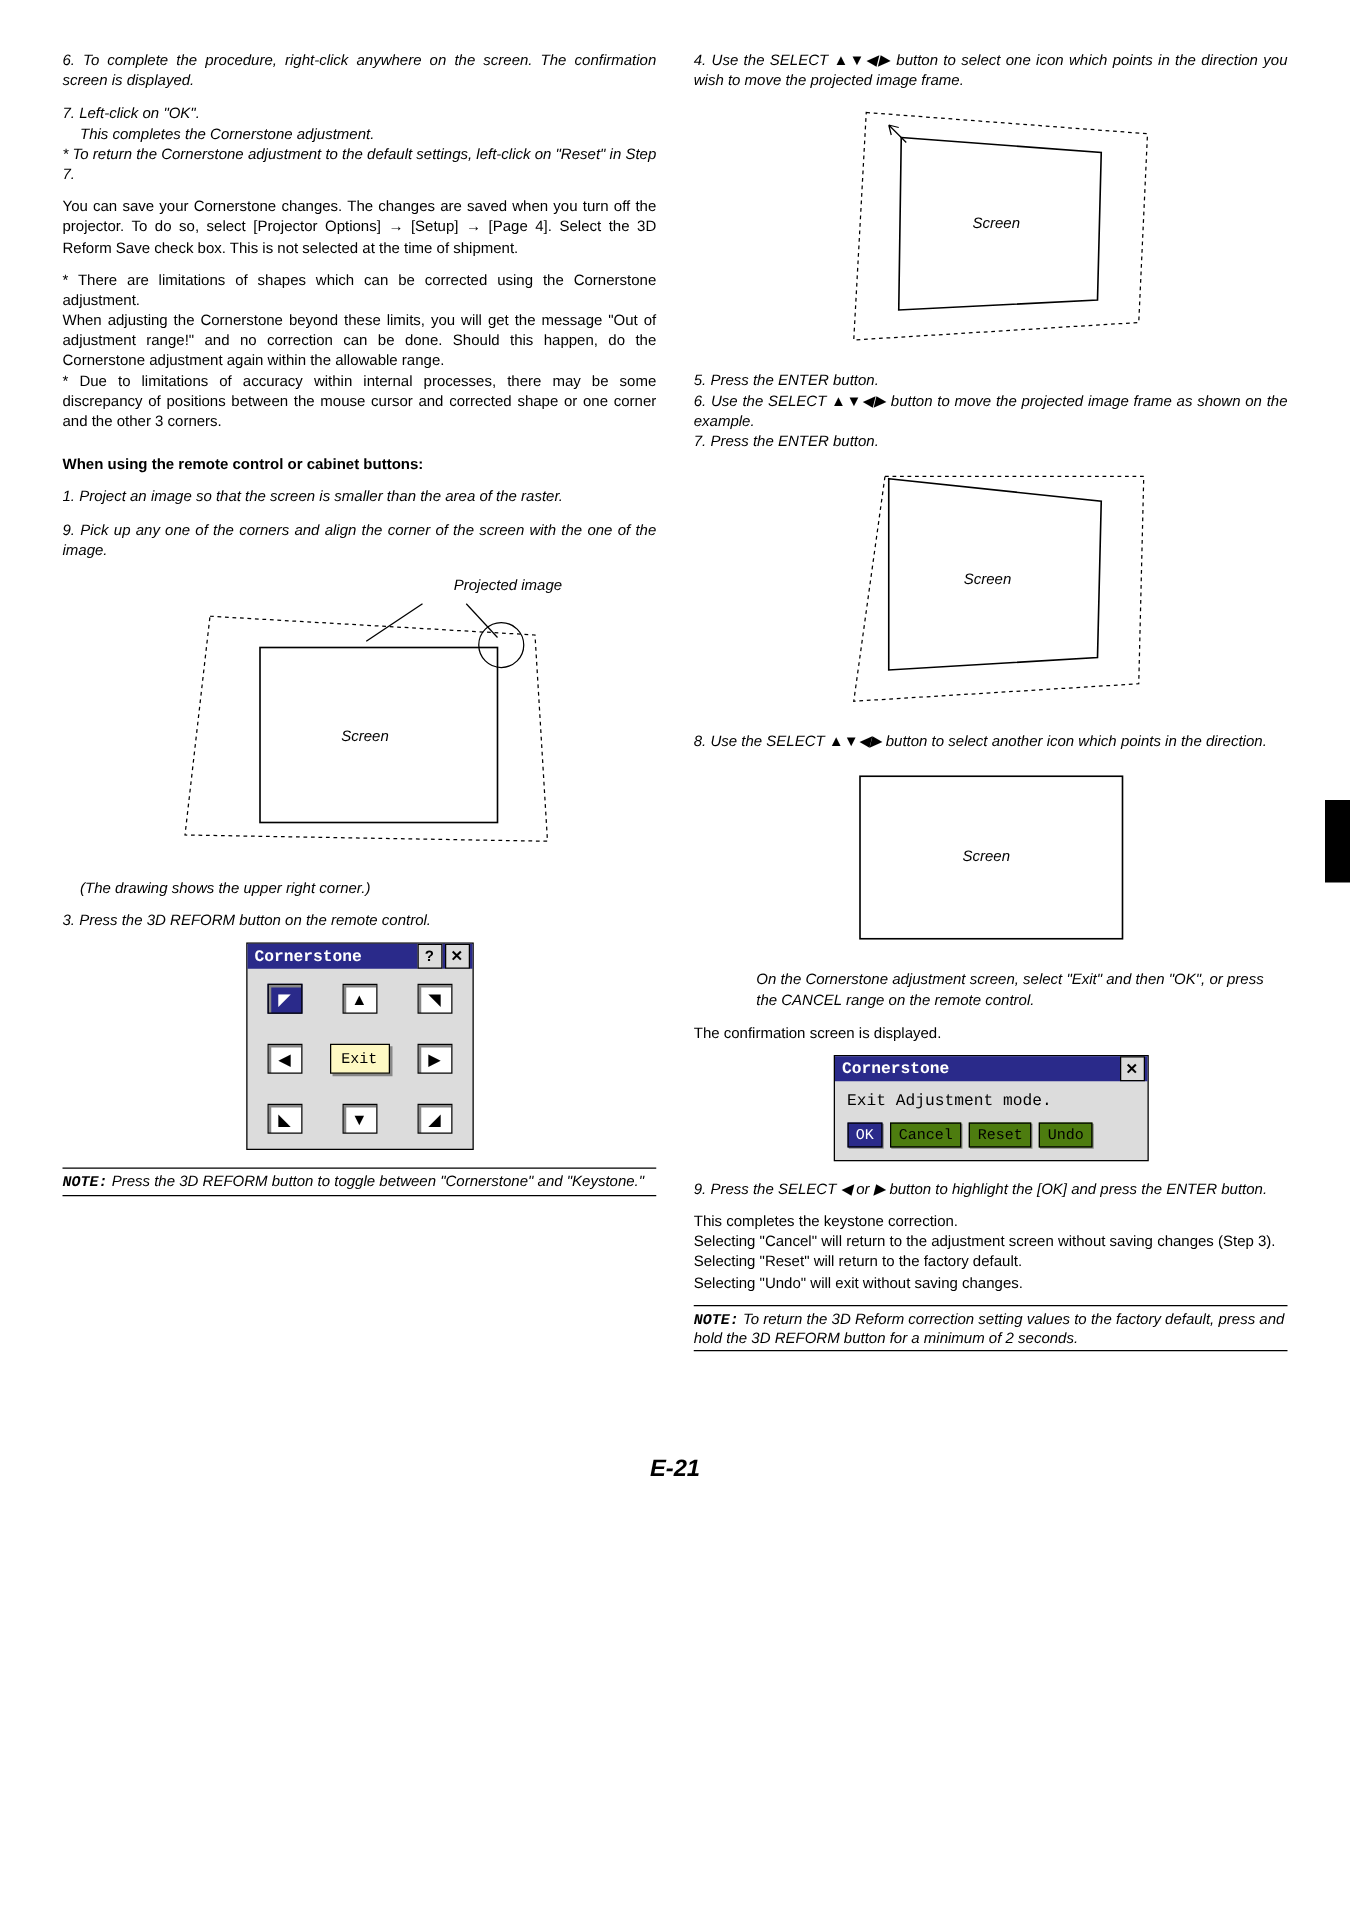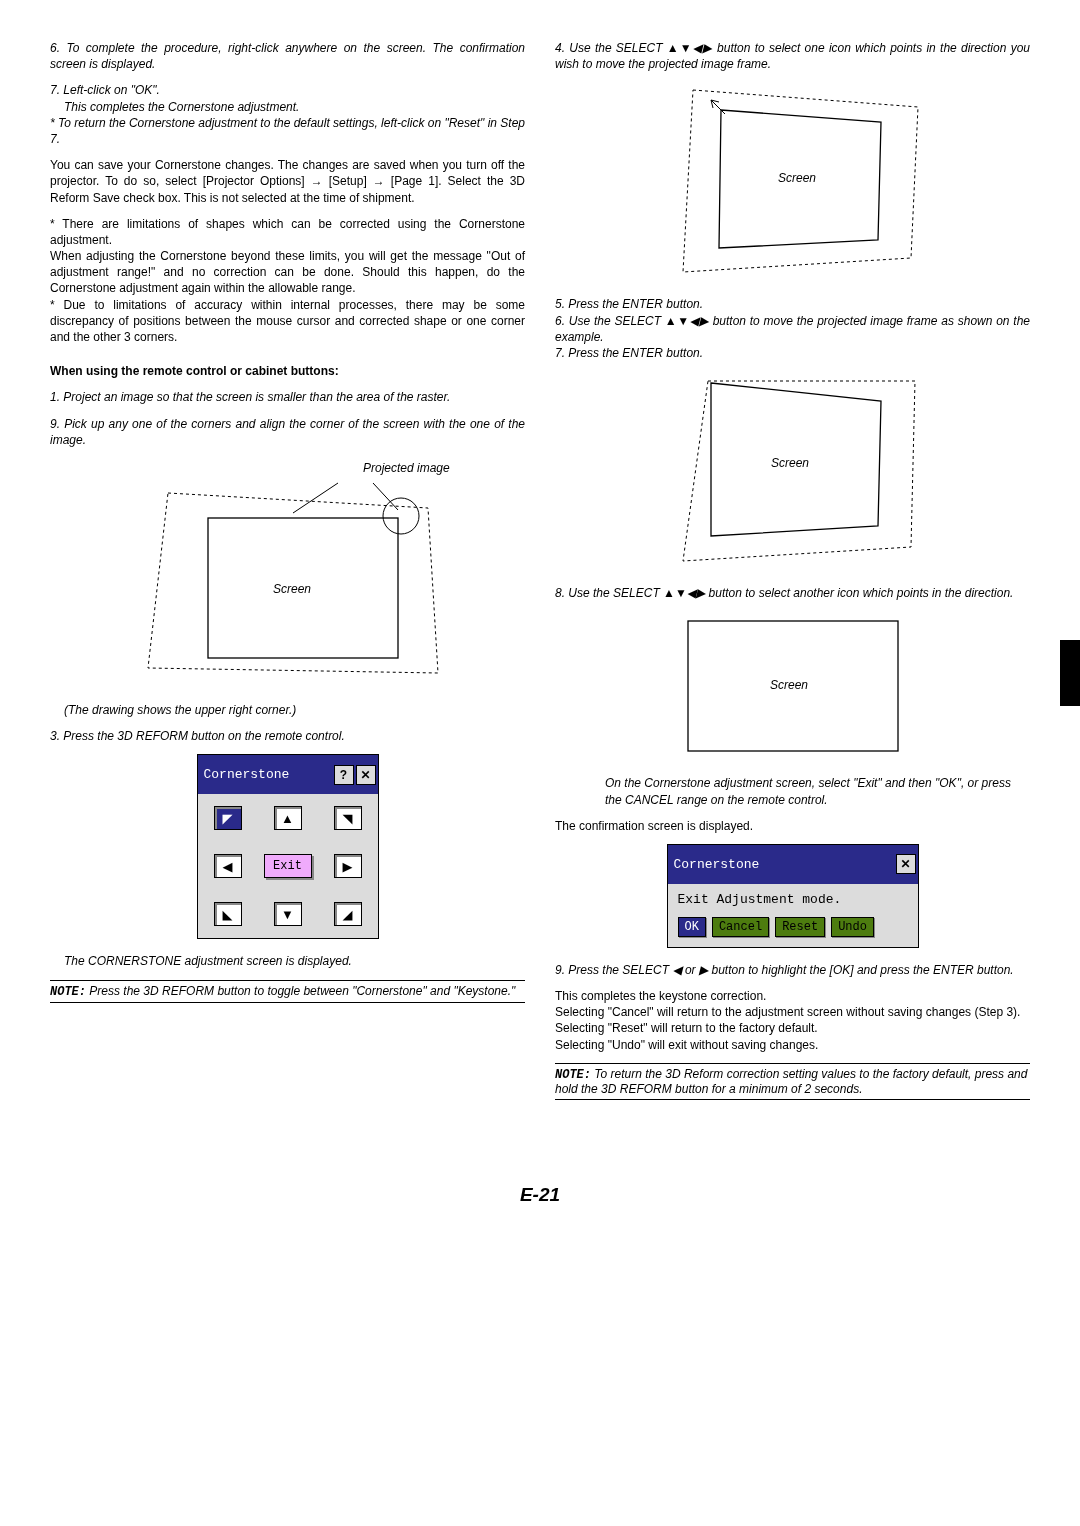--- a/index.html
+++ b/index.html
@@ -14,27 +14,27 @@
   .cols { display: flex; gap: 30px; }
   .col { flex: 1; min-width: 0; }
   .col p { margin: 0 0 10px 0; line-height: 1.35; text-align: justify; }
   .italic { font-style: italic; }
   .bold { font-weight: bold; }
   .note { border-top: 1px solid #000; border-bottom: 1px solid #000; padding: 3px 0; font-style: italic; margin: 8px 0 14px 0; }
   .note .nl { font-weight: bold; font-style: italic; font-family: Liberation Mono, monospace; }
   .diagram { display:flex; justify-content:center; margin: 10px 0 14px 0; }
   .osd { border:1px solid #000; background:#dcdcdc; display:inline-block; }
   .osd-title { display:flex; align-items:center; background:#2a2a8a; color:#fff; font-family: "Courier New", monospace; font-size:13px; }
-  .osd-title .tt { flex:1; padding:12px 6px; }
+  .osd-title .tt { flex:1; padding:2px 6px;font-weight:bold; }
   .osd-title .hb, .osd-title .xb { width:18px; height:18px; border:1px solid #000; background:#dcdcdc; color:#000; font-size:12px; display:flex; align-items:center; justify-content:center; margin-right:2px; font-family: Arial; font-weight:bold; }
   .osd-grid { display:grid; grid-template-columns: repeat(3, 60px); grid-template-rows: repeat(3,48px); }
   .osd-cell { display:flex; align-items:center; justify-content:center; }
   .ab { width:26px; height:22px; border:1px solid #000; background:#fff; box-shadow: 2px 2px 0 #888 inset; display:flex; align-items:center; justify-content:center; font-size:13px; }
   .ab.sel { background:#2a2a8a; color:#fff; }
-  .exitb { width:46px; height:22px; border:1px solid #000; background:#f0abfc; display:flex; align-items:center; justify-content:center; font-family:"Courier New",monospace; font-size:12px; box-shadow: 2px 2px 0 #888; }
+  .exitb { width:46px; height:22px; border:1px solid #000; background:#fef9c3; display:flex; align-items:center; justify-content:center; font-family:"Courier New",monospace; font-size:12px; box-shadow: 2px 2px 0 #888; }
   .osd2 { border:1px solid #000; background:#dcdcdc; display:inline-block; width:250px; font-family:"Courier New",monospace; }
   .osd2-body { padding:8px 10px 10px 10px; font-size:13px; }
   .osd2-row { display:flex; gap:6px; margin-top:10px; }
   .btn { border:1px solid #000; background:#4d7c0f; font-size:12px; padding:2px 6px; font-family:"Courier New",monospace; box-shadow:1px 1px 0 #888; }
   .btn.sel { background:#2a2a8a; color:#fff; }
   .footer { text-align:center; font-weight:bold; font-style:italic; font-size:19px; margin-top:70px; }
   .blackbar { position:absolute; right:0; top:640px; width:20px; height:66px; background:#000; }
   .indented { padding-left: 50px; line-height:1.35; font-style:italic; margin-bottom:10px; }
 </style>
 </head>
@@ -42,21 +42,21 @@
 
 <div class="blackbar"></div>
 
 <div class="cols">
 
   <div class="col">
     <p class="italic">6. To complete the procedure, right-click anywhere on the screen. The confirmation screen is displayed.</p>
     <p class="italic" style="margin-bottom:0">7. Left-click on "OK".</p>
     <p class="italic" style="margin-top:0;margin-bottom:0;padding-left:14px">This completes the Cornerstone adjustment.</p>
     <p class="italic" style="margin-top:0">* To return the Cornerstone adjustment to the default settings, left-click on "Reset" in Step 7.</p>
-    <p>You can save your Cornerstone changes. The changes are saved when you turn off the projector. To do so, select [Projector Options] → [Setup] → [Page 1]. Select the 3D Reform Save check box. This is not selected at the time of shipment.</p>
+    <p>You can save your Cornerstone changes. The changes are saved when you turn off the projector. To do so, select [Projector Options] → [Setup] → [Page 4]. Select the 3D Reform Save check box. This is not selected at the time of shipment.</p>
     <p style="margin-bottom:0">* There are limitations of shapes which can be corrected using the Cornerstone adjustment.</p>
     <p style="margin-top:0;margin-bottom:0">When adjusting the Cornerstone beyond these limits, you will get the message "Out of adjustment range!" and no correction can be done. Should this happen, do the Cornerstone adjustment again within the allowable range.</p>
     <p style="margin-top:0">* Due to limitations of accuracy within internal processes, there may be some discrepancy of positions between the mouse cursor and corrected shape or one corner and the other 3 corners.</p>
 
     <p class="bold" style="margin-top:18px">When using the remote control or cabinet buttons:</p>
     <p class="italic">1. Project an image so that the screen is smaller than the area of the raster.</p>
     <p class="italic">9. Pick up any one of the corners and align the corner of the screen with the one of the image.</p>
 
     <div class="diagram">
       <svg width="330" height="230" viewBox="0 0 330 230">
@@ -105,21 +105,20 @@
           <div class="osd-cell">
               <div class="ab">▼</div>
             </div>
           <div class="osd-cell">
               <div class="ab">◢</div>
             </div>
         </div>
       </div>
     </div>
 
-    <p class="italic" style="padding-left:14px">The CORNERSTONE adjustment screen is displayed.</p>
 
     <div class="note">
       <span class="nl">NOTE:</span><span> Press the 3D REFORM button to toggle between "Cornerstone" and "Keystone."</span>
     </div>
   </div>
 
   <div class="col">
     <p class="italic">4. Use the SELECT ▲▼◀▶ button to select one icon which points in the direction you wish to move the projected image frame.</p>
 
     <div class="diagram">

